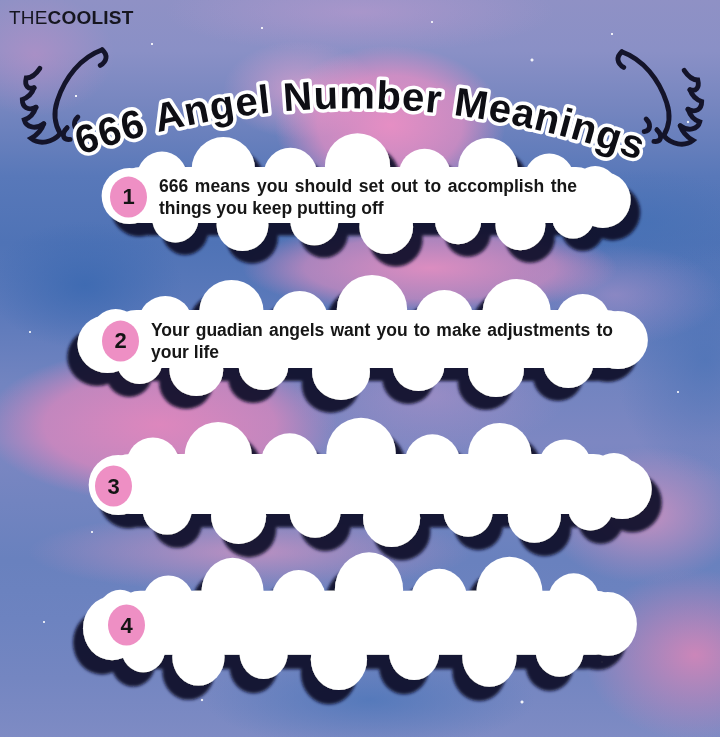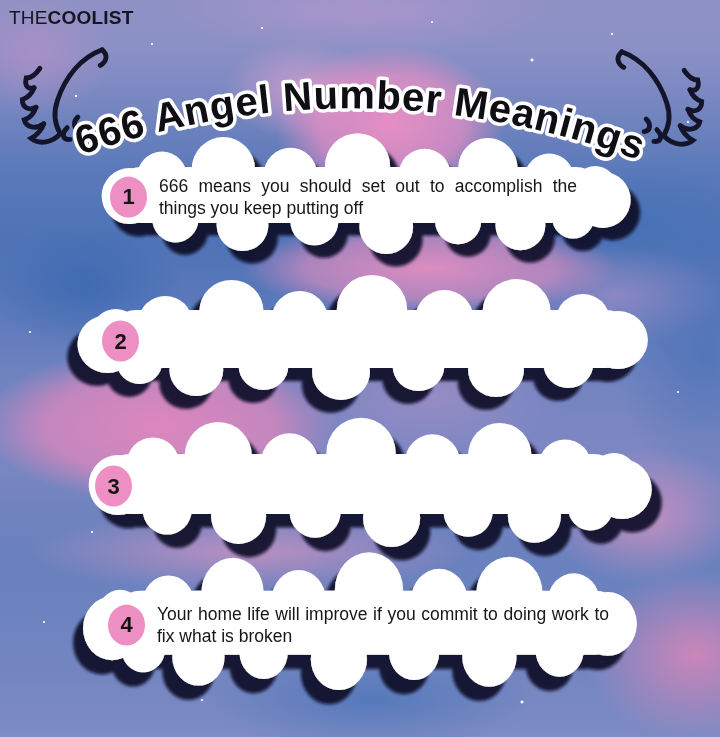--- a/index.html
+++ b/index.html
@@ -87,21 +87,21 @@
     transform:translateY(-50%);
     display:flex;align-items:center;gap:12px;
   }
   .badge{
     flex:0 0 auto;width:37px;height:41px;border-radius:50%;
     background:var(--badge-pink,#ee8fc4);
     display:flex;align-items:center;justify-content:center;
     font-weight:bold;font-size:22px;color:#141414;
   }
   .cloud-text{
-    font-weight:normal;font-size:17.5px;line-height:1.28;color:#161616;
+    font-weight:bold;font-size:17.5px;line-height:1.28;color:#161616;
     text-align:justify;
   }
   #cloud-1{left:70px;top:140px;width:575px;height:114px;}
   #cloud-2{left:62px;top:282px;width:620px;height:118px;}
   #cloud-3{left:55px;top:425px;width:612px;height:122px;}
   #cloud-4{left:68px;top:560px;width:602px;height:130px;}
   #cloud-1 .cloud-text{max-width:418px;}
   #cloud-2 .cloud-text{max-width:462px;}
   #cloud-3 .cloud-text{max-width:438px;}
   #cloud-4 .cloud-text{max-width:452px;}
@@ -186,35 +186,35 @@
       <div class="cloud-text">666 means you should set out to accomplish the things you keep putting off</div>
     </div>
   </div>
 
   <div class="cloud" id="cloud-2">
     <svg class="shape" viewBox="0 0 600 118" preserveAspectRatio="none">
       <use class="shape-inner" href="#cloudbody" filter="url(#cloudshadow)"></use>
     </svg>
     <div class="row">
       <div class="badge">2</div>
+      <div class="cloud-text">Your guadian angels want you to make adjustments to your life</div>
     </div>
   </div>
 
   <div class="cloud" id="cloud-3">
     <svg class="shape" viewBox="0 0 600 118" preserveAspectRatio="none">
       <use class="shape-inner" href="#cloudbody" filter="url(#cloudshadow)"></use>
     </svg>
     <div class="row">
       <div class="badge">3</div>
     </div>
   </div>
 
   <div class="cloud" id="cloud-4">
     <svg class="shape" viewBox="0 0 600 118" preserveAspectRatio="none">
       <use class="shape-inner" href="#cloudbody" filter="url(#cloudshadow)"></use>
     </svg>
     <div class="row">
       <div class="badge">4</div>
-      <div class="cloud-text">Your home life will improve if you commit to doing work to fix what is broken</div>
     </div>
   </div>
 
 </div>
 
 </body></html>

